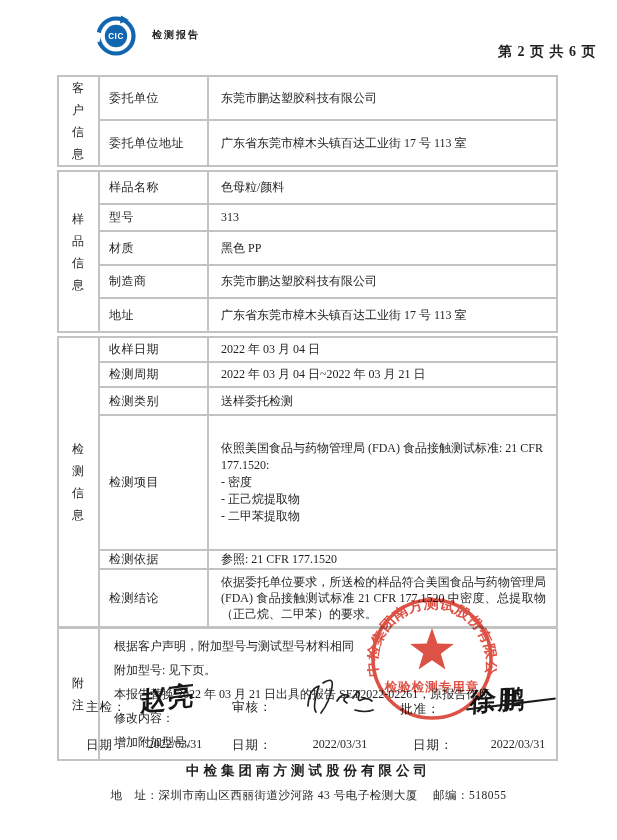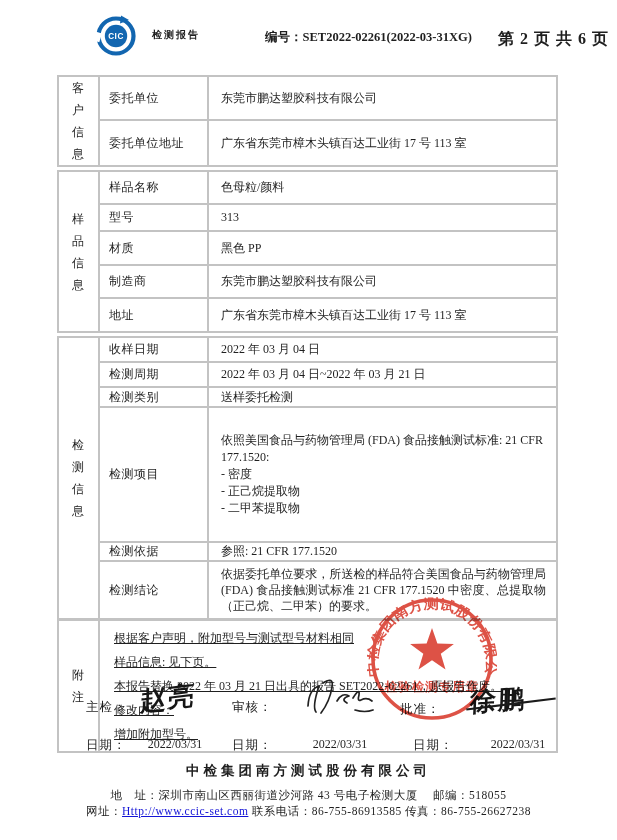--- a/index.html
+++ b/index.html
@@ -9,38 +9,38 @@
     font-family:"Liberation Serif","DejaVu Serif",serif;
     color:#1f1f1f; font-size:12px;
   }
   .page { position:absolute; inset:0; }
 
   
   .header { position:absolute; top:0; left:0; width:617px; height:70px;margin-left:28px; }
   .logo { position:absolute; left:66px; top:14px; width:44px; height:44px; }
   .hdr-title { position:absolute; left:124px; top:28px; font-size:10px; font-weight:bold; letter-spacing:2px; }
   .hdr-no { position:absolute; left:237px; top:29px; font-size:12.5px; font-weight:bold; }
-  .hdr-page { position:absolute; left:470px; top:29px; font-size:16px; font-weight:bold; letter-spacing:1px; }
+  .hdr-page { position:absolute; left:470px; top:43px; font-size:14px; font-weight:bold; letter-spacing:1px; }
 
   
   .tables { position:absolute; top:75px; left:57px; width:501px; }
   table { border-collapse:collapse; width:501px; table-layout:fixed; }
   table.sec { margin-bottom:3px; }
   table.sec-note { margin-top:-1px; margin-bottom:0; }
   td { border:2px solid #c3c3c3; vertical-align:middle; font-size:12px; color:#1f1f1f; }
   td.group {
     width:41px; text-align:center; word-break:break-all;
     line-height:22px; padding:0 7px; letter-spacing:1px;
   }
   td.lbl { width:109px; padding-left:9px; letter-spacing:0.5px; }
   td.val { padding-left:12px; }
   td.val-multi { padding:24px 12px; line-height:17px; vertical-align:middle; }
   td.val-just { padding:4px 10px 4px 12px; line-height:16px; text-align:justify; }
   td.note-cell { padding:5px 10px 5px 14px; vertical-align:top; }
-  .note-line { line-height:24px;text-decoration:underline; }
+  .note-line { line-height:24px; }
 
   
   .signoff { position:absolute; inset:0; }
   .so-lab { position:absolute; font-size:12.5px; letter-spacing:1px; }
   .so-date { position:absolute; font-size:12px; width:80px; text-align:center; }
   .sig-text {
     position:absolute; display:inline-block; font-weight:bold; color:#161616;
     font-size:26px; transform:rotate(-7deg) skewX(-8deg); letter-spacing:2px;
     font-family:"Liberation Serif","DejaVu Serif",serif; z-index:2;
   }
@@ -63,21 +63,20 @@
 
   <div class="header">
     <svg class="logo" viewBox="0 0 44 44">
       <circle cx="22" cy="22" r="17.5" fill="none" stroke="#1266b0" stroke-width="4.2"></circle>
       <rect x="1" y="24" width="7" height="9" fill="#ffffff" transform="rotate(18 22 22)"></rect>
       <polygon points="27,1.5 35,6 26,9.5" fill="#1266b0"></polygon>
       <circle cx="22" cy="22" r="11.2" fill="#1266b0"></circle>
       <text x="22" y="25.4" text-anchor="middle" font-size="8.2" font-weight="bold" fill="#ffffff" font-family="Liberation Sans, sans-serif" letter-spacing="0.5">CIC</text>
     </svg>
     <div class="hdr-title">检测报告</div>
-    <div class="hdr-no"><span>编号：</span><span>SET2022-02261(2022-03-31XG)</span></div>
     <div class="hdr-page">第 2 页 共 6 页</div>
   </div>
 
   <div class="tables">
 
     <table class="sec">
       <tbody>
           <tr style="height:30px;">
         <td class="group" rowspan="2">客户信息</td>
         <td class="lbl">委托单位</td>
@@ -120,21 +119,21 @@
       <tbody>
           <tr style="height:25px;">
         <td class="group" rowspan="6">检测信息</td>
         <td class="lbl">收样日期</td>
         <td class="val">2022 年 03 月 04 日</td>
       </tr>
       <tr style="height:25px;">
         <td class="lbl">检测周期</td>
         <td class="val">2022 年 03 月 04 日~2022 年 03 月 21 日</td>
       </tr>
-      <tr style="height:20px;">
+      <tr style="height:28px;">
         <td class="lbl">检测类别</td>
         <td class="val">送样委托检测</td>
       </tr>
       <tr style="height:85px;">
         <td class="lbl">检测项目</td>
         <td class="val-multi">
           <div>依照美国食品与药物管理局 (FDA) 食品接触测试标准: 21 CFR</div>
           <div>177.1520:</div>
           <div>- 密度</div>
           <div>- 正己烷提取物</div>
@@ -151,21 +150,21 @@
       </tr>
     </tbody>
       </table>
 
     <table class="sec-note">
       <tbody>
           <tr style="height:124px;">
         <td class="group">附注</td>
         <td class="note-cell">
           <div class="note-line">根据客户声明，附加型号与测试型号材料相同</div>
-          <div class="note-line">样品信息: 见下页。</div>
+          <div class="note-line">附加型号: 见下页。</div>
           <div class="note-line">本报告替换 2022 年 03 月 21 日出具的报告 SET2022-02261，原报告作废。</div>
           <div class="note-line">修改内容：</div>
           <div class="note-line">增加附加型号。</div>
         </td>
       </tr>
     </tbody>
       </table>
   </div>
 
   <div class="signoff">
@@ -196,16 +195,15 @@
     <text font-size="13.5" font-weight="bold" fill="#d93a2c" font-family="Liberation Serif, serif">
       <textPath href="#arcP" startOffset="2" textLength="212" lengthAdjust="spacingAndGlyphs">中检集团南方测试股份有限公司</textPath>
     </text>
     <polygon points="65,34 59.6,49.6 43.1,49.9 56.3,59.8 51.5,75.6 65,66.2 78.5,75.6 73.8,59.8 86.9,49.9 70.4,49.6" fill="#d93a2c"></polygon>
     <text x="65" y="97" text-anchor="middle" font-size="12.5" font-weight="bold" fill="#d93a2c" letter-spacing="1" font-family="Liberation Serif, serif">检验检测专用章</text>
   </svg>
 
   <div class="footer">
     <div class="ft-company">中检集团南方测试股份有限公司</div>
     <div class="ft-line">地　址：深圳市南山区西丽街道沙河路 43 号电子检测大厦　 邮编：518055</div>
-    <div class="ft-line"><span>网址：</span><span class="ft-link">Http://www.ccic-set.com</span><span> 联系电话：86-755-86913585 传真：86-755-26627238</span></div>
   </div>
 
 </div>
 
 </body></html>

